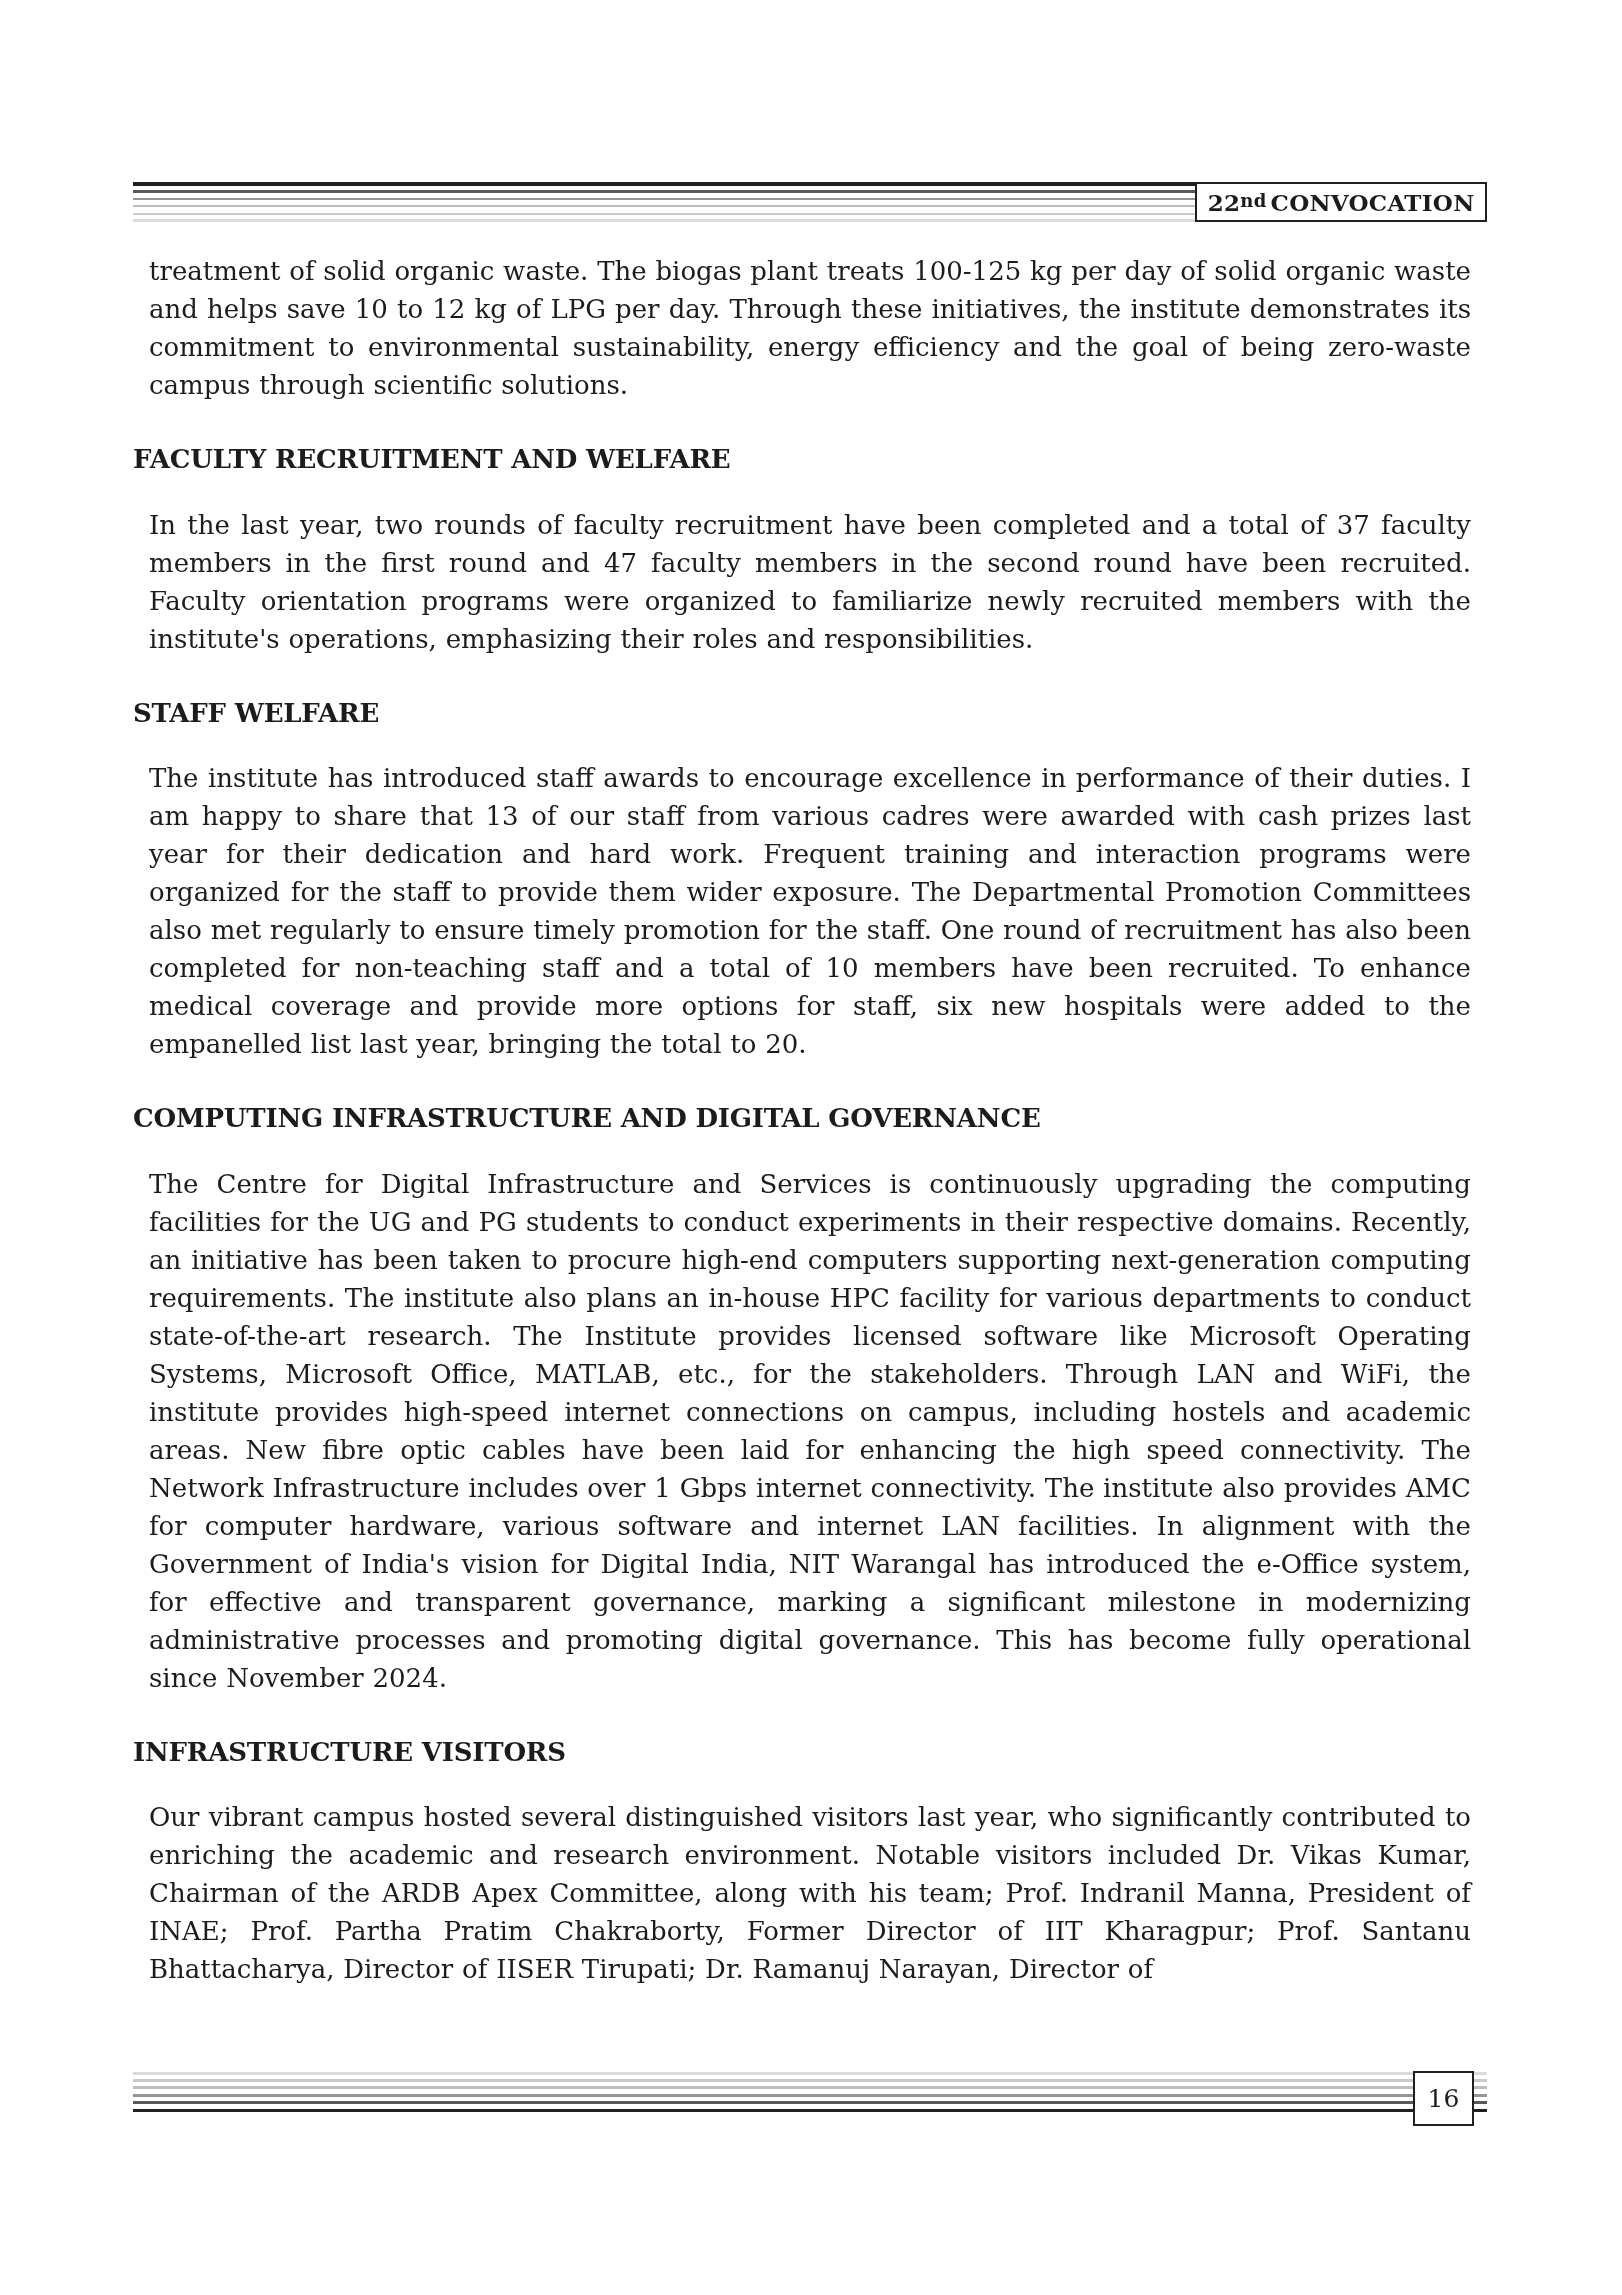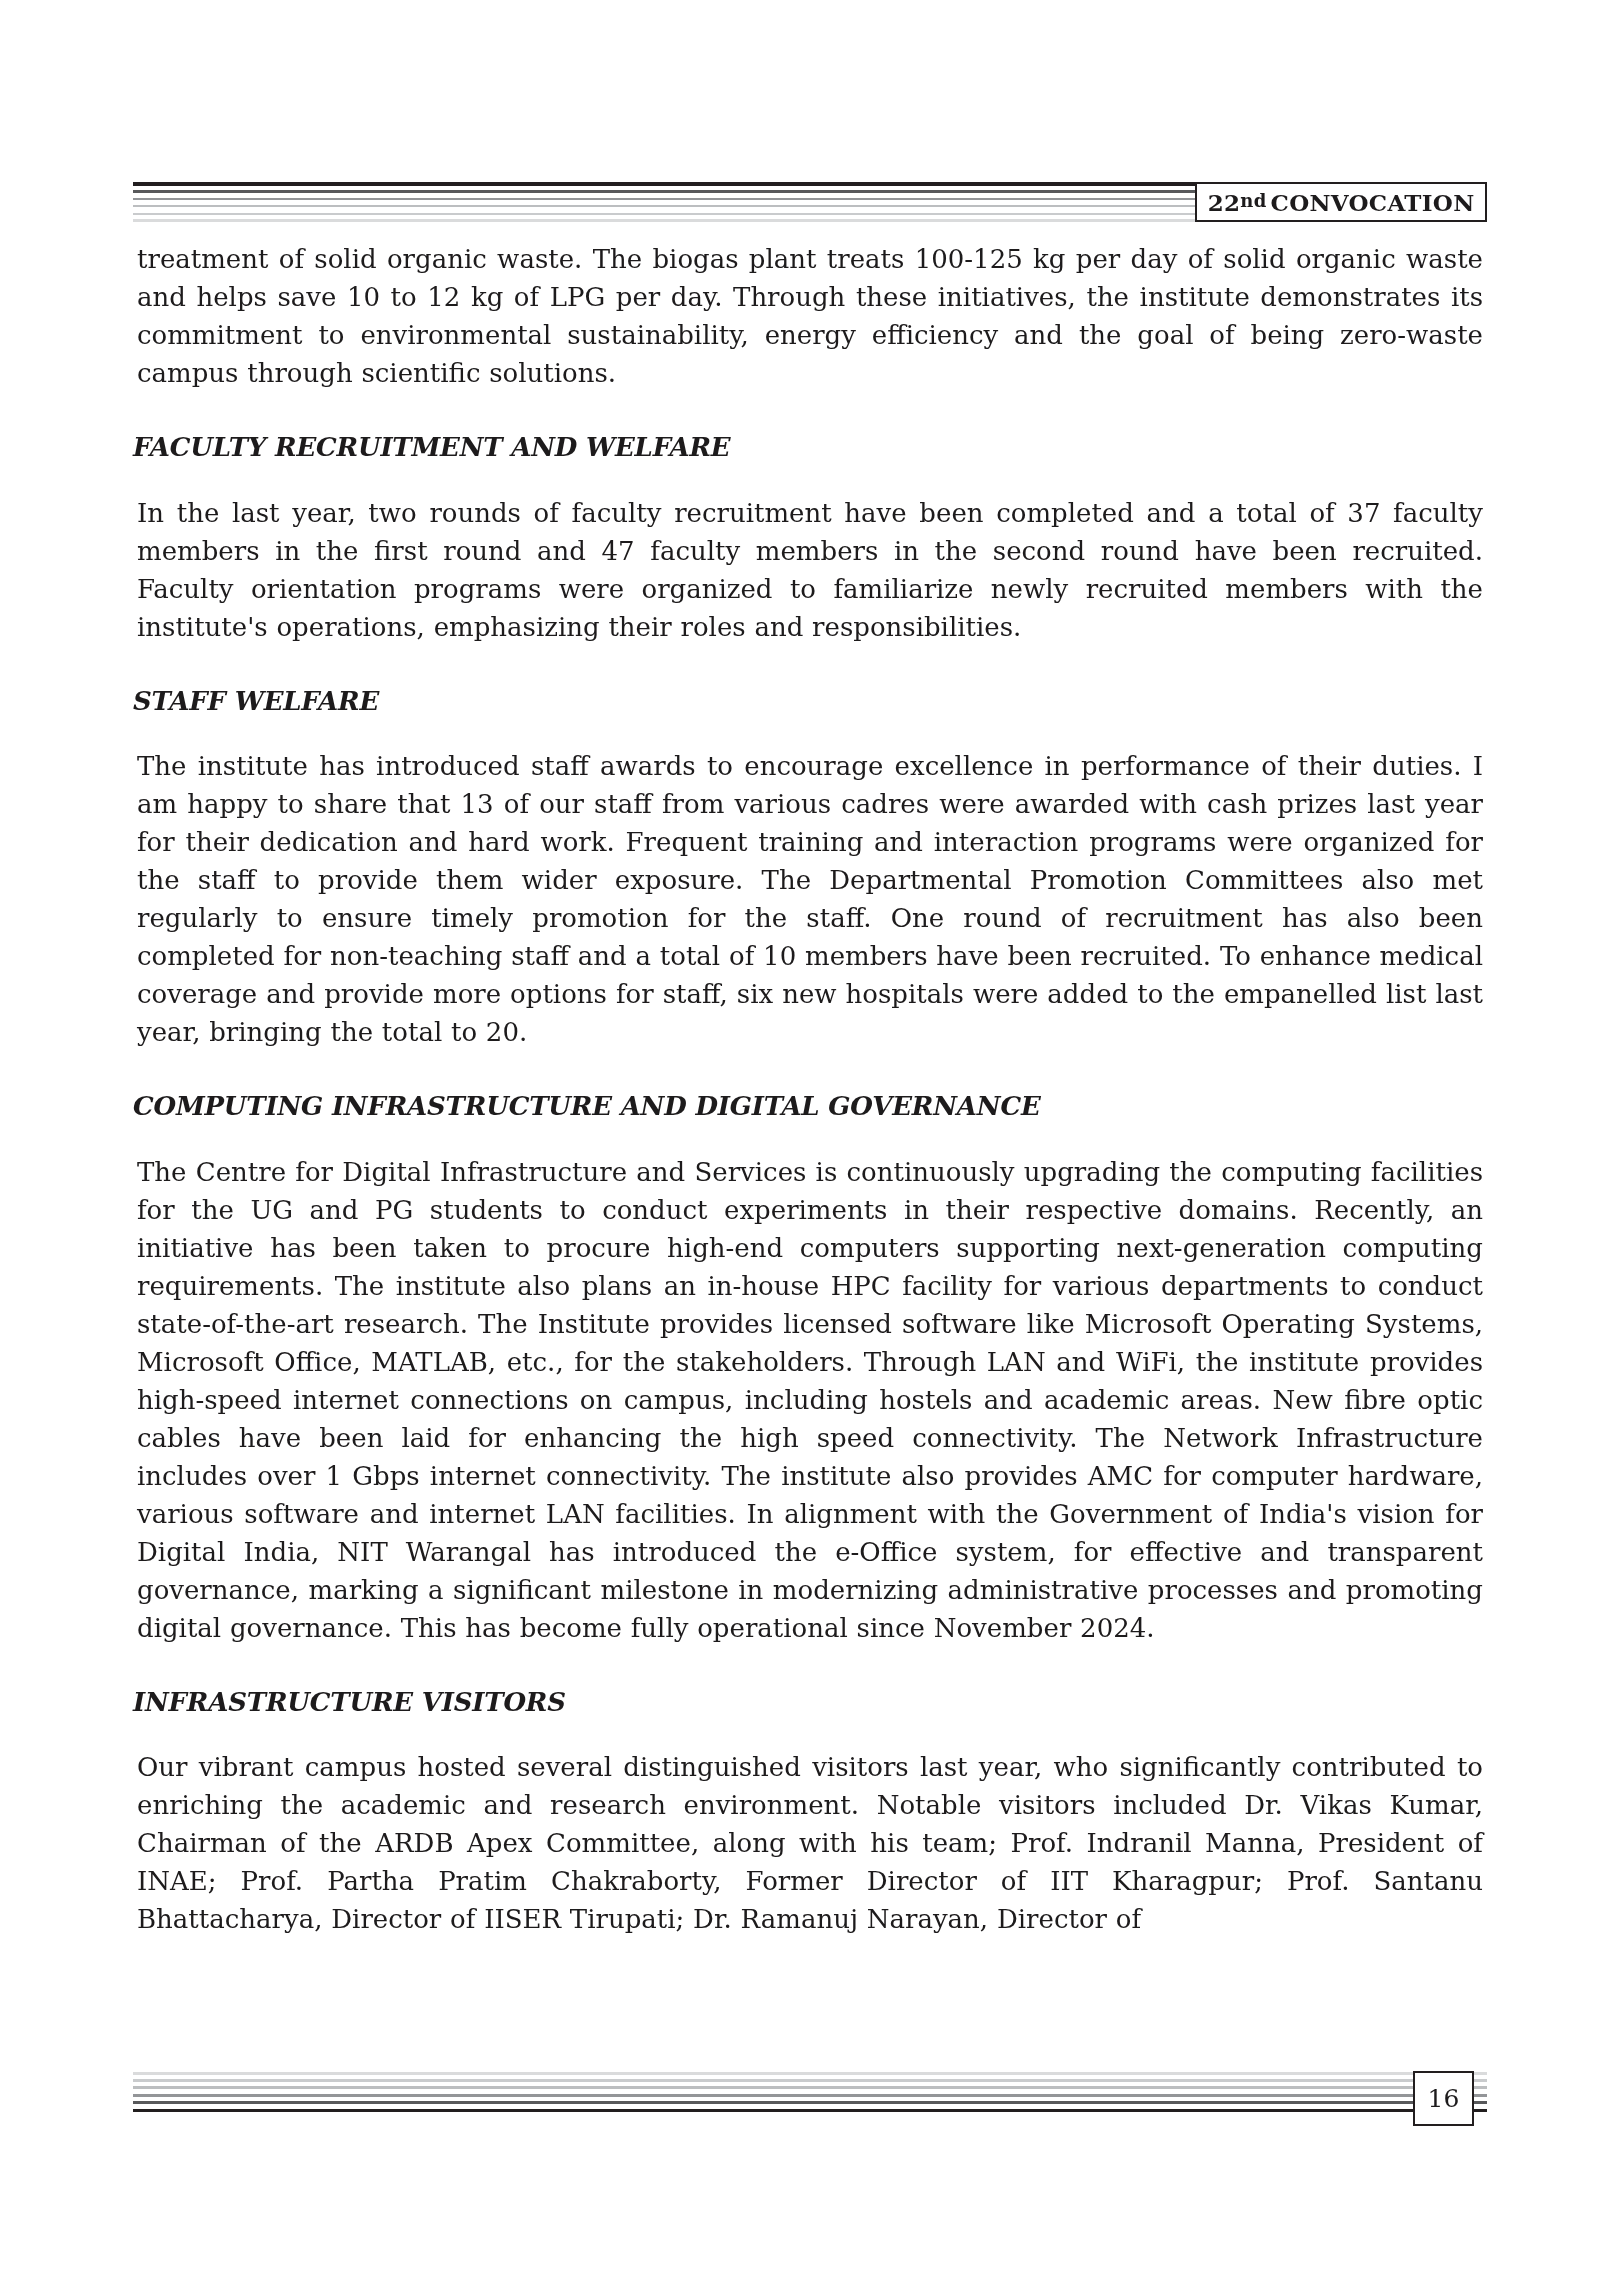--- a/index.html
+++ b/index.html
@@ -88,34 +88,33 @@
   }
 
   
   .content {
     position: absolute;
     left: 133px;
     right: 135px;
     top: 236px;
   }
   .content p {
-    margin: 4px;
+    margin: 16px;
     font-size: 26px;
     line-height: 38px;
     text-align: justify;
     word-spacing: 0.02em;
   }
   .content h2 {
     margin: 37px 0 27.5px 0;
     font-size: 26px;
     line-height: 37px;
     font-weight: bold;
     text-align: left;
     letter-spacing: -0.2px;
-    font-style: italic;
   }
 </style>
 </head>
 <body>
 
 <div class="page">
 
   <div class="band band-header">
     <div class="rule rule-1"></div>
     <div class="rule rule-2"></div>

